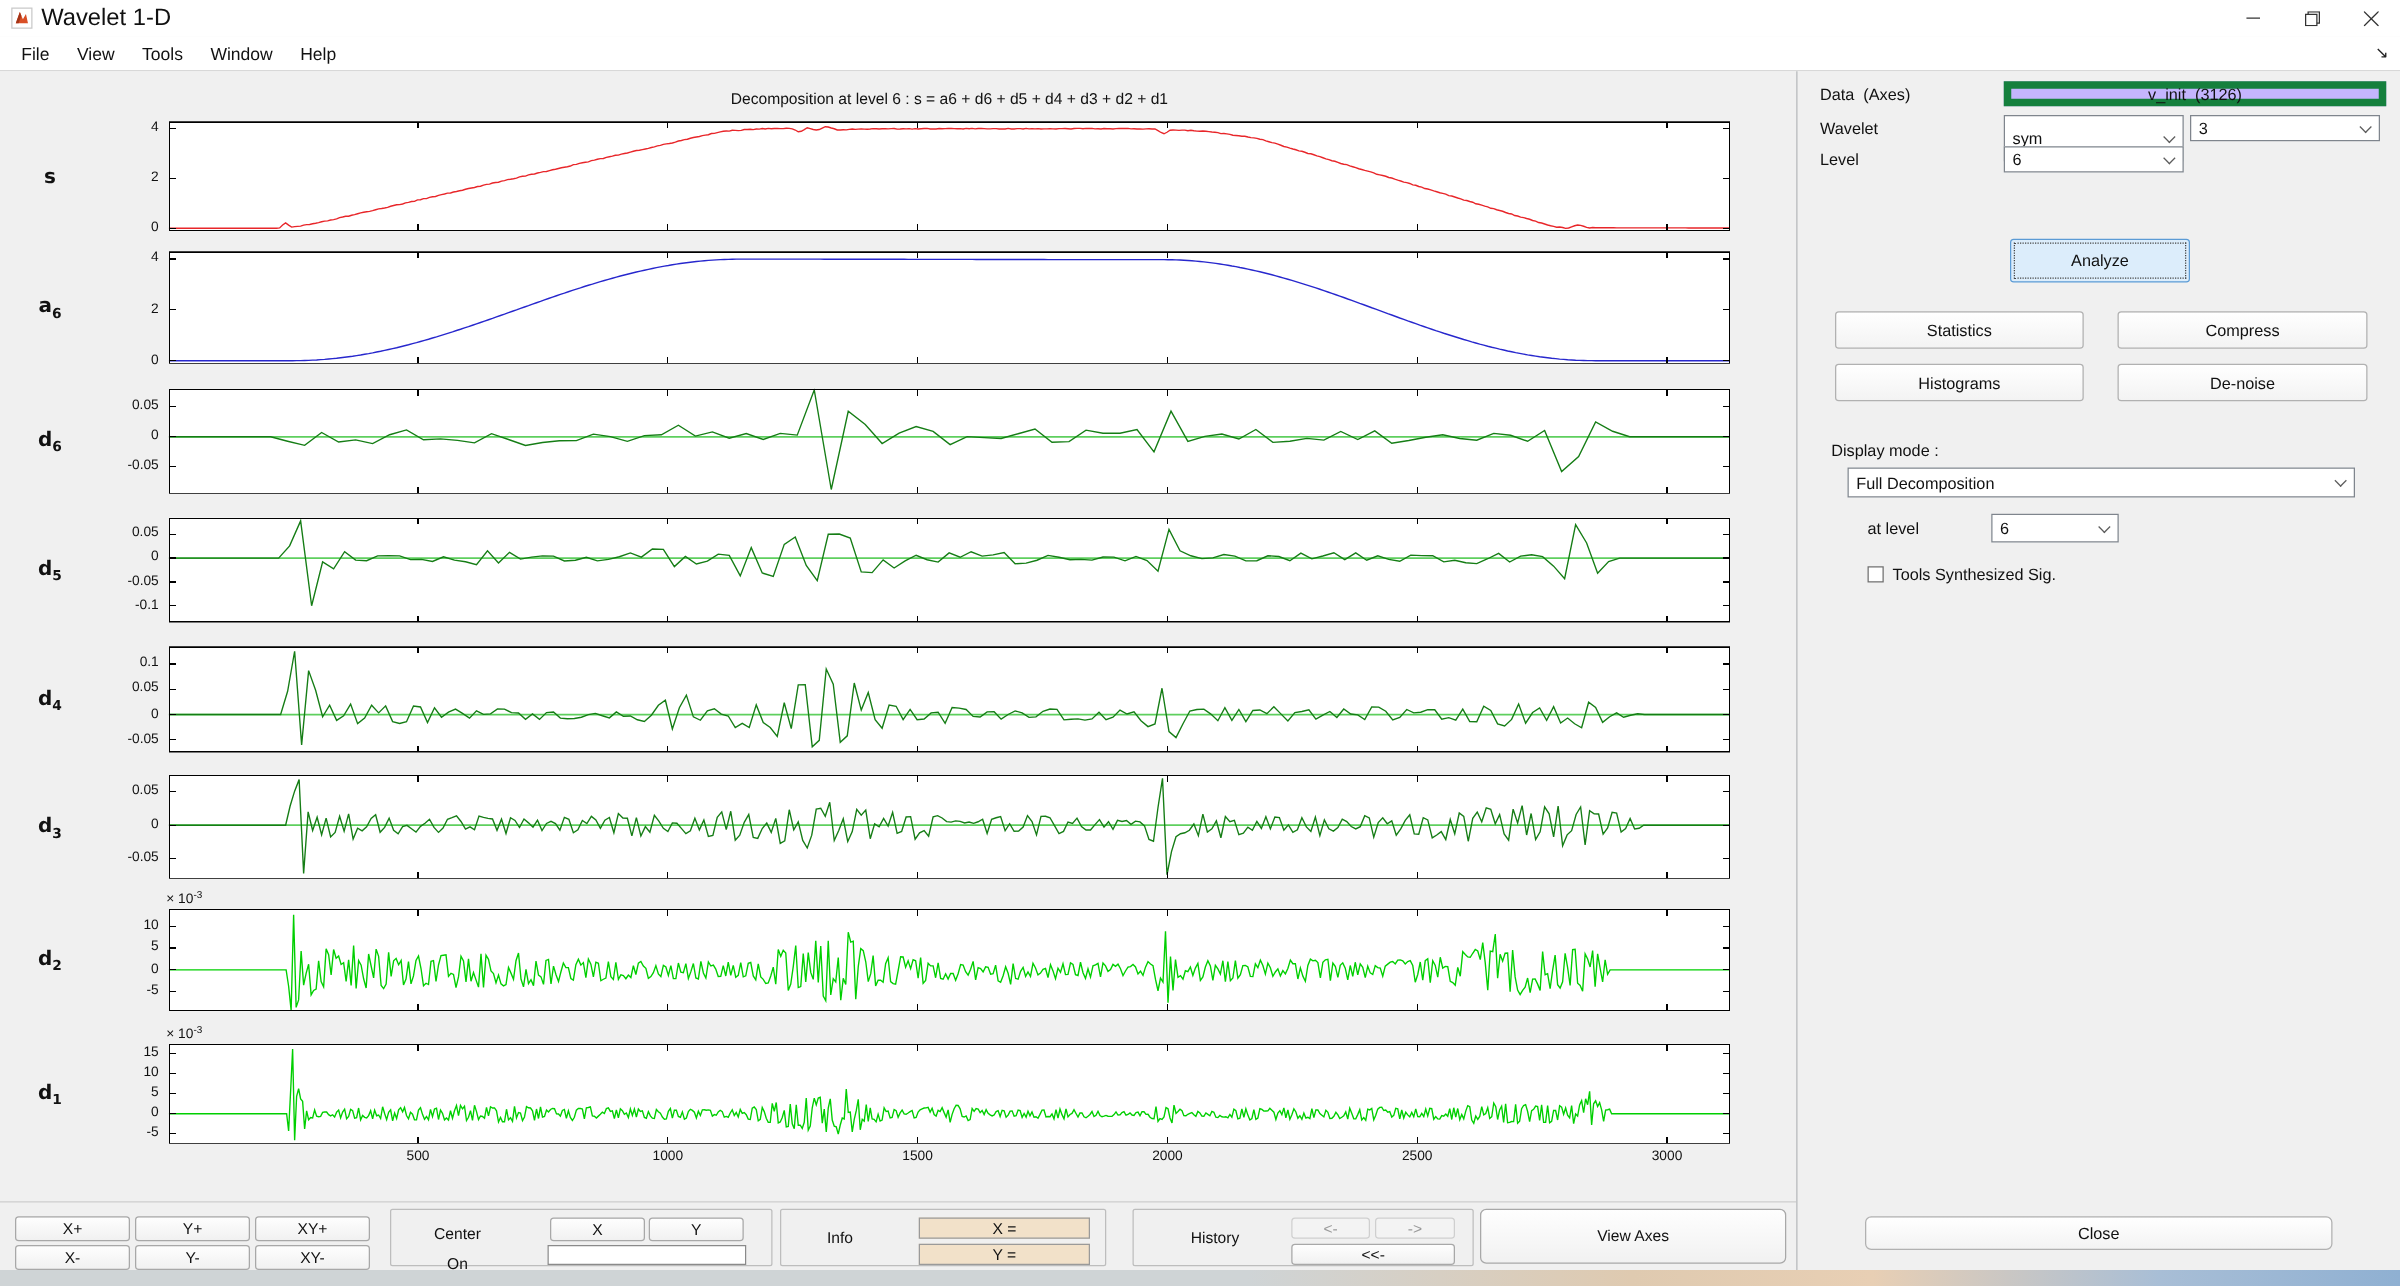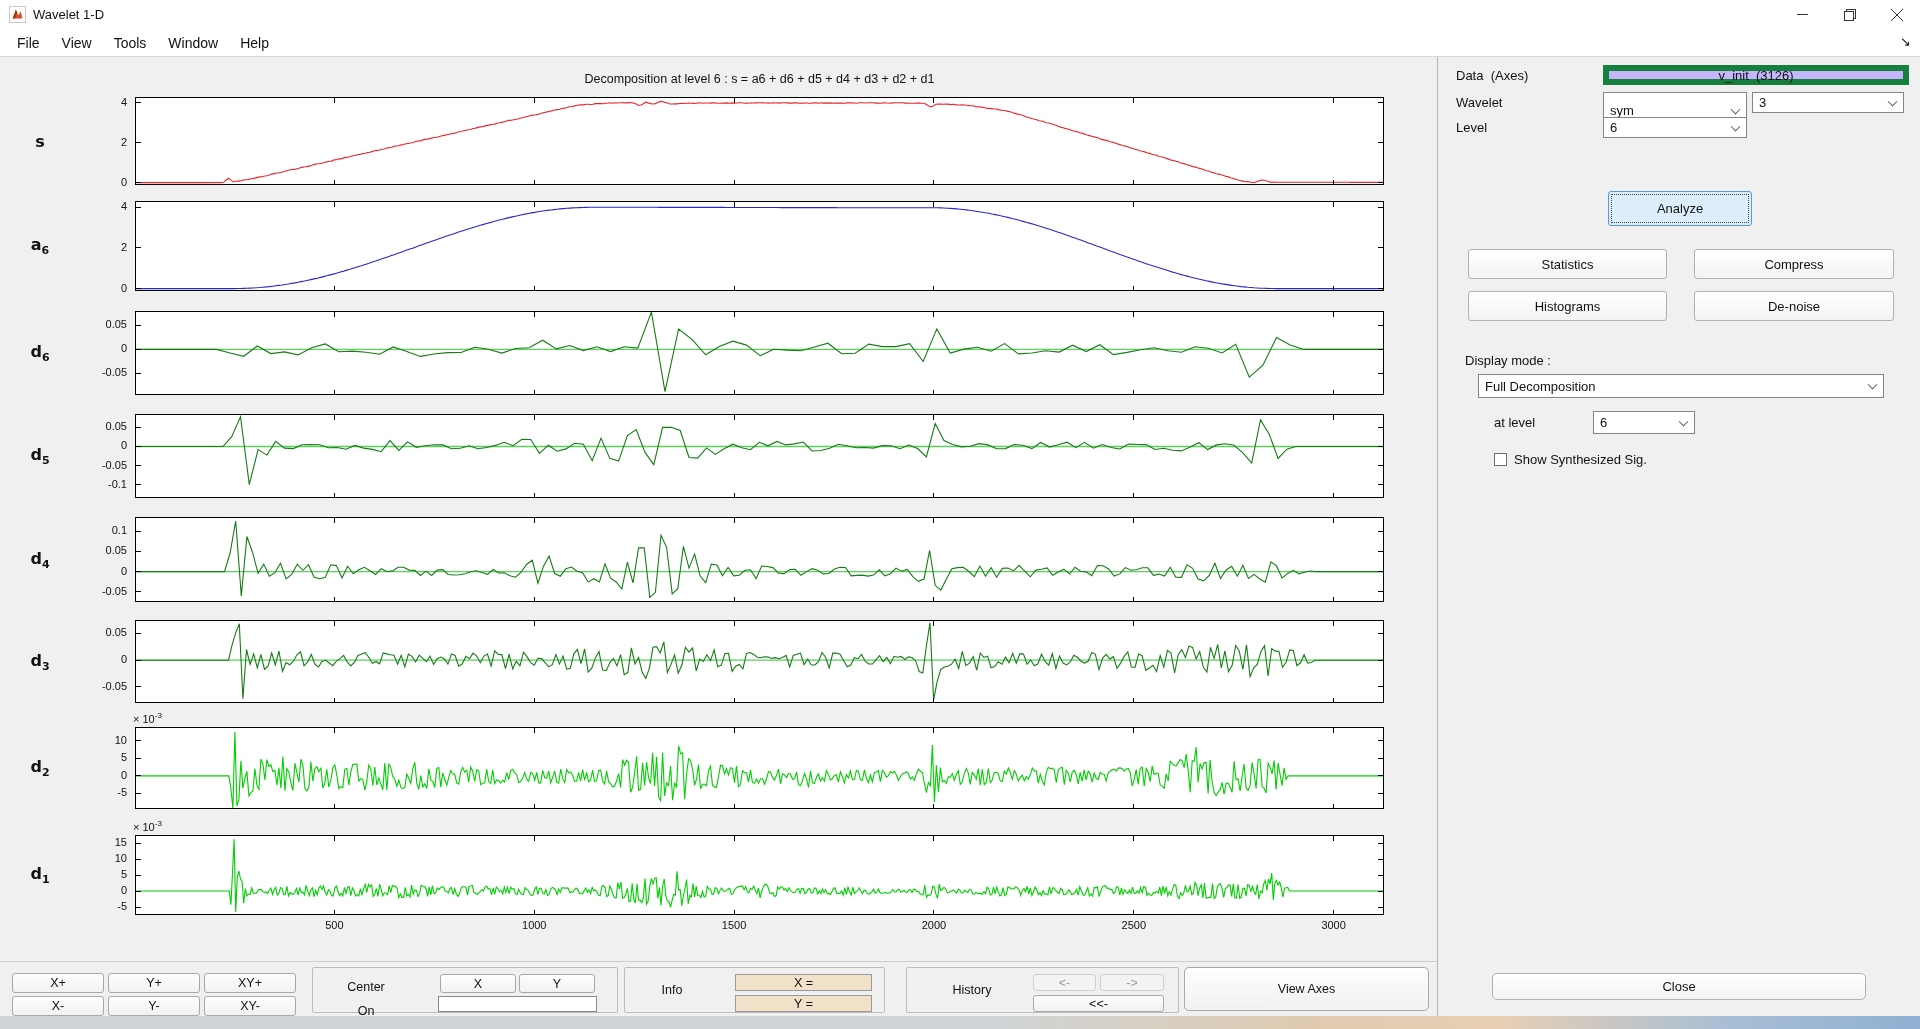--- a/index.html
+++ b/index.html
@@ -1,20 +1,20 @@
 <!DOCTYPE html>
 <html><head>
 <meta charset="utf-8">
 <style>
   html,body{margin:0;padding:0;overflow:hidden;}
   body{width:1920px;height:1029px;background:#f0f0f0;font-family:"Liberation Sans",sans-serif;color:#111;}
   
   .titlebar{height:29px;background:#ffffff;position:relative;display:flex;align-items:center;}
   .app-icon{width:17px;height:17px;margin:0 7px 0 9px;border:1px solid #c9c9c9;background:#fff;box-sizing:border-box;display:flex;align-items:center;justify-content:center;}
-  .title-text{font-size:13px;text-align:center;}
+  .title-text{font-size:19px;text-align:center;}
   .win-controls{position:absolute;right:0;top:0;height:29px;display:flex;}
   .win-btn{width:47px;height:29px;display:flex;align-items:center;justify-content:center;}
   
   .menubar{height:28px;background:#ffffff;border-bottom:1px solid #d8d8d8;display:flex;align-items:center;padding-left:6px;position:relative;box-sizing:border-box;}
   .menu-item{font-size:14px;padding:0 11px;}
   .menu-arrow{position:absolute;right:9px;top:5px;font-size:13px;color:#222;}
   
   .content{display:flex;height:959px;}
   .plot-panel{width:1437px;position:relative;background:#f0f0f0;box-sizing:border-box;}
   .right-panel{width:483px;background:#f0f0f0;border-left:1px solid #b5b8ba;position:relative;box-sizing:border-box;}
@@ -425,19 +425,19 @@
       <span class="dd-chev"></span>
     </div>
 
     <span class="rp-label" style="left:56px;top:358px;">at level</span>
     <div class="dropdown" style="left:155px;top:354px;width:102px;height:23px;">
       <span>6</span>
       <span class="dd-chev"></span>
     </div>
 
     <span class="rp-check" style="left:56px;top:396px;"></span>
-    <span class="rp-label" style="left:76px;top:395px;">Show Synthesized Sig.</span>
+    <span class="rp-label" style="left:76px;top:395px;">Tools Synthesized Sig.</span>
 
     <div class="rp-btn" style="left:54px;top:916px;width:374px;height:27px;border-radius:5px;">Close</div>
   </div>
 </div>
 
 <div class="bottom-strip"></div>
 
 </body></html>

